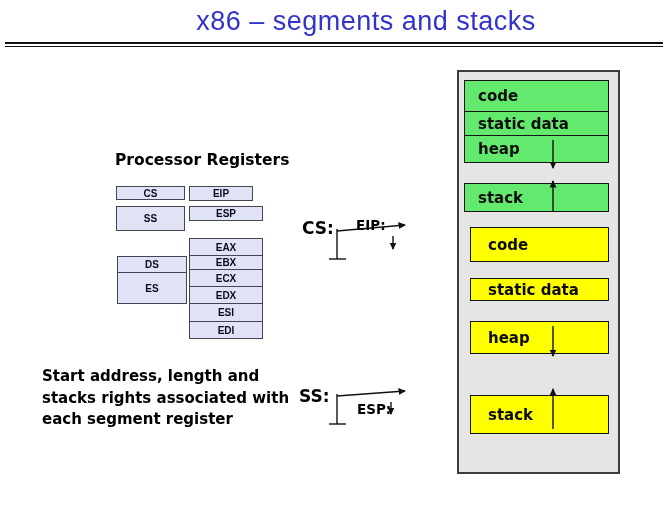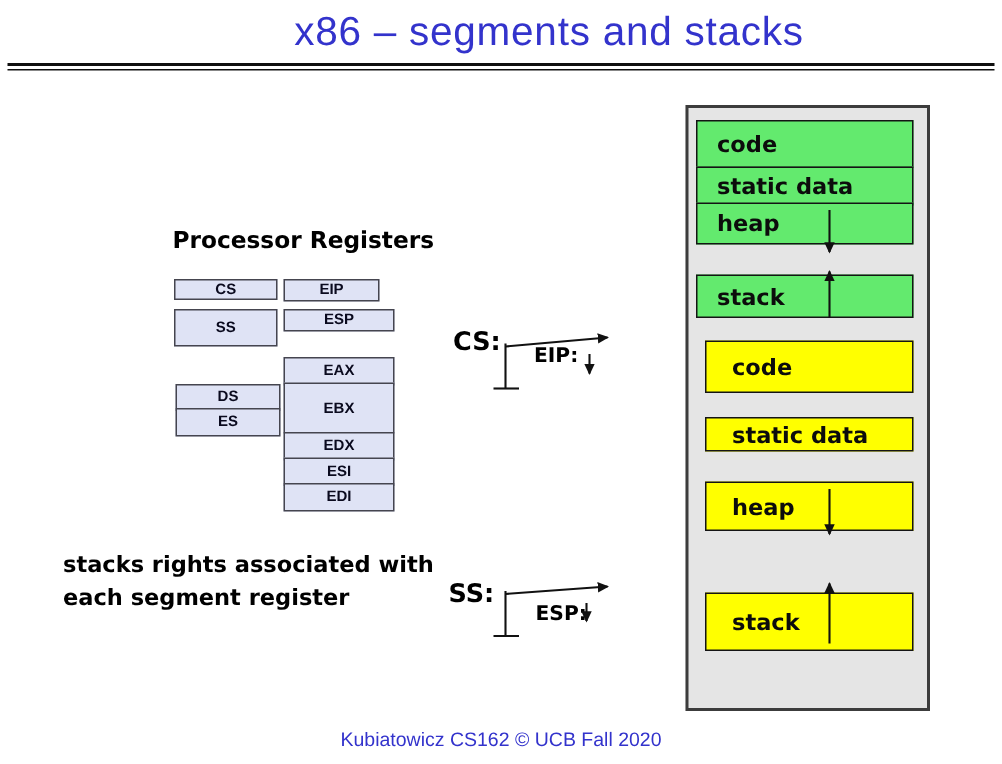--- a/index.html
+++ b/index.html
@@ -54,38 +54,40 @@
   <div class="reg-heading comic">Processor Registers</div>
 
   <div class="reg" style="left:116px;top:186px;width:69px;height:14px">CS</div>
   <div class="reg" style="left:116px;top:206px;width:69px;height:25px">SS</div>
 
   <div class="reg" style="left:189px;top:186px;width:64px;height:15px">EIP</div>
   <div class="reg" style="left:189px;top:206px;width:74px;height:15px">ESP</div>
 
   <div class="col" style="left:117px;top:256px;width:70px">
     <div class="cell" style="height:17.5px">DS</div>
-    <div class="cell" style="height:19px">ES</div>
+    <div class="cell" style="height:32px">ES</div>
   </div>
 
   <div class="col" style="left:189px;top:238px;width:74px">
     <div class="cell" style="height:18.8px">EAX</div>
-    <div class="cell" style="height:34px">EBX</div>
+    <div class="cell" style="height:15px">EBX</div>
+    <div class="cell" style="height:18.8px">ECX</div>
     <div class="cell" style="height:18.8px">EDX</div>
     <div class="cell" style="height:18.8px">ESI</div>
     <div class="cell" style="height:18.8px">EDI</div>
   </div>
 
   <div class="note comic">
+    <div>Start address, length and</div>
     <div>stacks rights associated with</div>
     <div>each segment register</div>
   </div>
 
   <div class="ptr-big comic" style="left:302px;top:218px">CS:</div>
-  <div class="ptr-small comic" style="left:356px;top:229px">EIP:</div>
+  <div class="ptr-small comic" style="left:356px;top:217px">EIP:</div>
   <div class="ptr-big comic" style="left:299px;top:386px">SS:</div>
   <div class="ptr-small comic" style="left:357px;top:401px">ESP:</div>
 
   <div class="panel">
 
     <div class="seg green" style="top:8px;height:32px">code</div>
     <div class="seg green" style="top:38.5px;height:26px">static data</div>
     <div class="seg green" style="top:63px;height:28px">heap</div>
     <div class="seg green" style="top:111px;height:29px">stack</div>
 
@@ -114,15 +116,14 @@
       <line x1="391" y1="402" x2="391" y2="414" marker-end="url(#ah)"></line>
 
       <line x1="553" y1="140" x2="553" y2="168" marker-end="url(#ah)"></line>
       <line x1="553" y1="212" x2="553" y2="181" marker-end="url(#ah)"></line>
 
       <line x1="553" y1="326" x2="553" y2="356" marker-end="url(#ah)"></line>
       <line x1="553" y1="429" x2="553" y2="389" marker-end="url(#ah)"></line>
     </g>
   </svg>
 
-  <div class="footer">Kubiatowicz CS162 © UCB Fall 2020</div>
 
 </div>
 
 </body></html>

